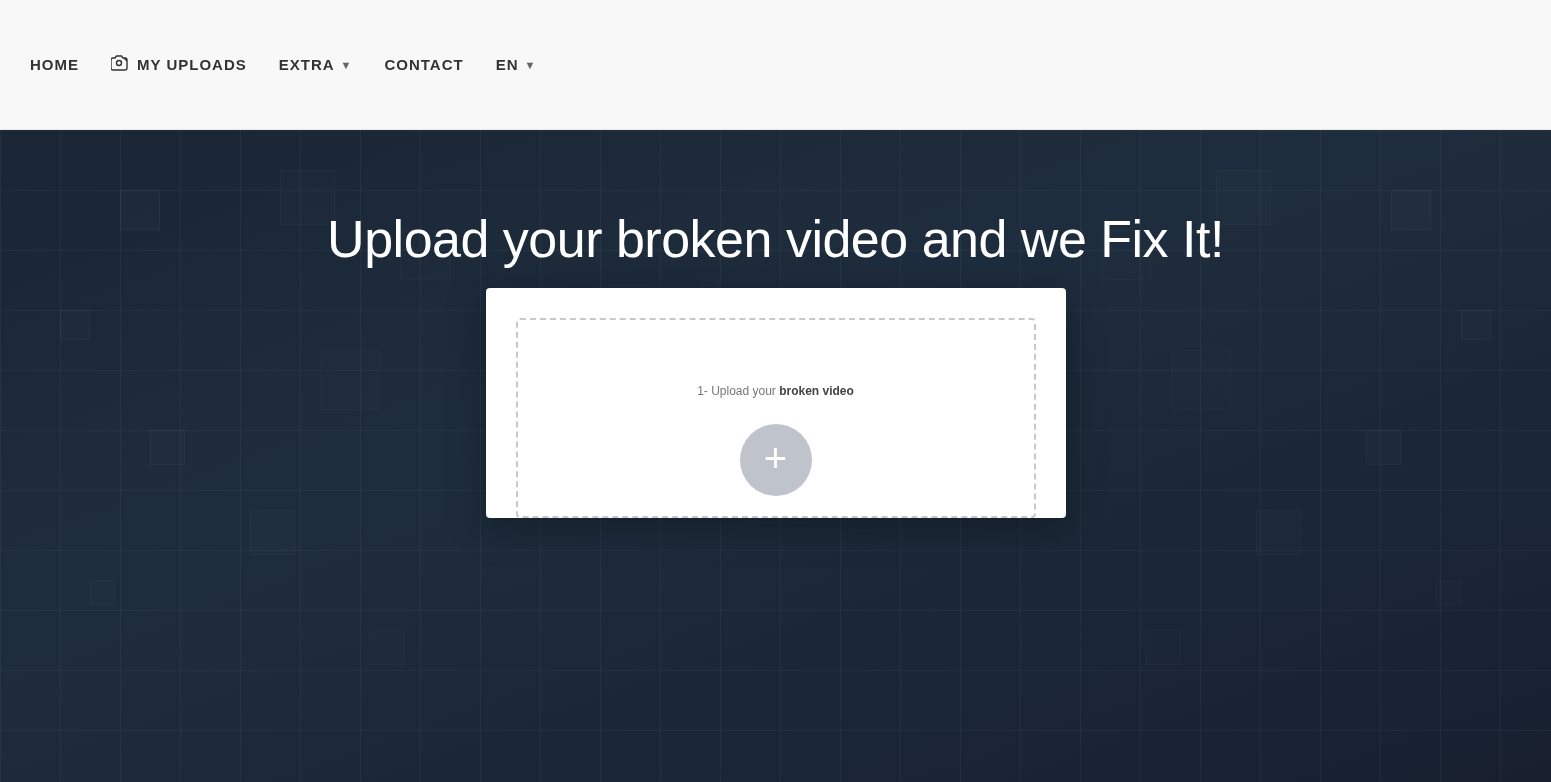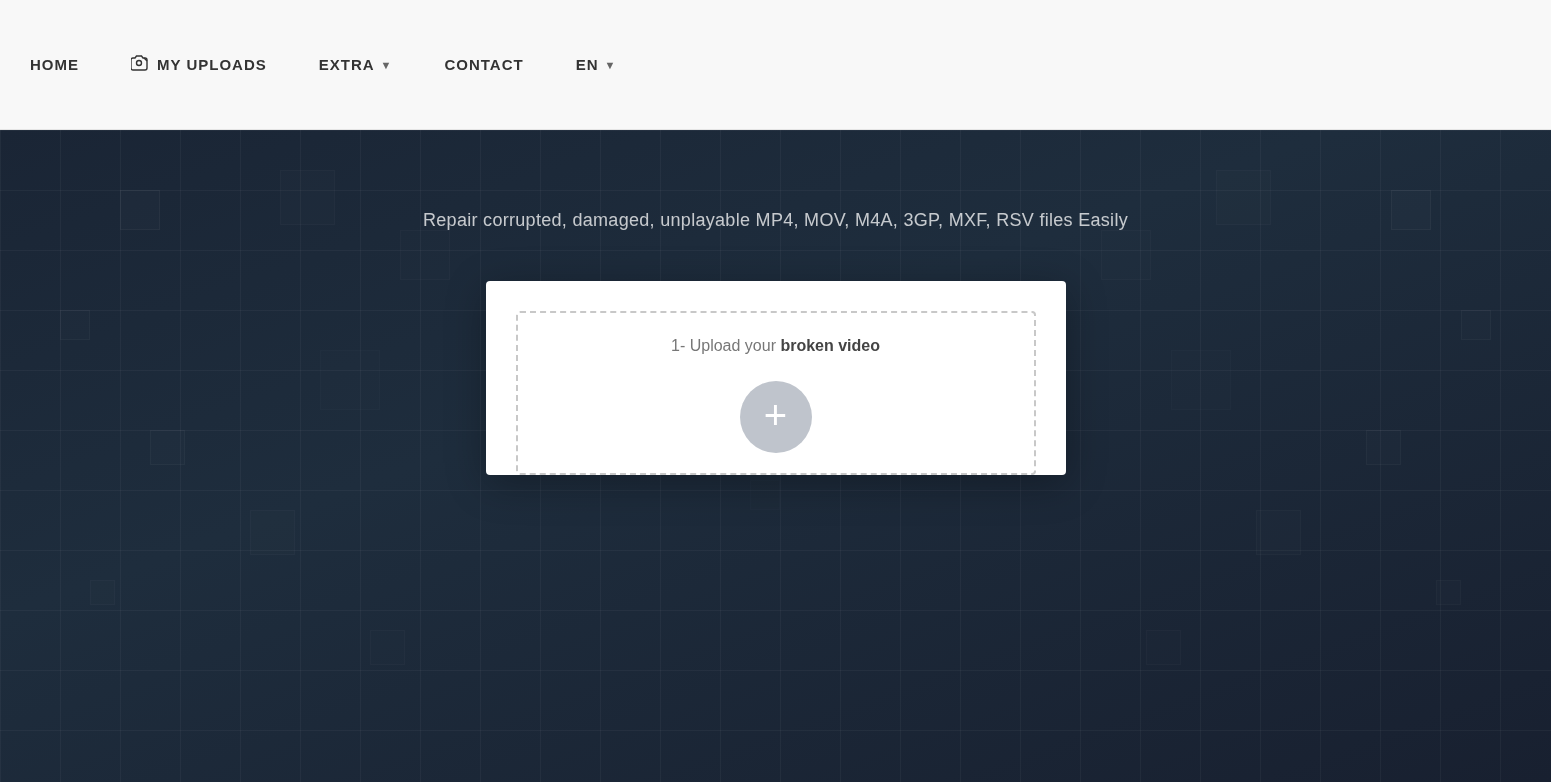--- a/index.html
+++ b/index.html
@@ -36,21 +36,21 @@
       font-size: 18px;
       font-weight: 400;
       color: #666;
       letter-spacing: 2px;
       text-transform: uppercase;
     }
 
     .nav {
       display: flex;
       align-items: center;
-      gap: 52px;
+      gap: 32px;
     }
 
     .nav-item {
       font-size: 15px;
       font-weight: 600;
       letter-spacing: 1px;
       color: #333;
       text-transform: uppercase;
       cursor: pointer;
       text-decoration: none;
@@ -148,23 +148,24 @@
       min-height: 160px;
       display: flex;
       flex-direction: column;
       align-items: center;
       justify-content: flex-start;
       padding: 24px 20px 20px;
       cursor: pointer;
     }
 
     .upload-zone-label {
-      font-size: 16px;
+      font-size: 12px;
       color: #777;
       margin-bottom: 22px;
+      margin-top: 40px;
     }
 
     .upload-zone-label strong {
       color: #444;
       font-weight: 700;
     }
 
     .upload-plus-btn {
       width: 72px;
       height: 72px;
@@ -242,21 +243,21 @@
     <div class="sq" style="width:25px;height:25px;top:450px;right:90px;opacity:0.3;"></div>
     <div class="sq" style="width:50px;height:50px;top:100px;right:400px;opacity:0.25;"></div>
     <div class="sq" style="width:60px;height:60px;top:220px;right:320px;opacity:0.2;"></div>
     <div class="sq" style="width:45px;height:45px;top:380px;right:250px;opacity:0.3;"></div>
     <div class="sq" style="width:35px;height:35px;top:500px;right:370px;opacity:0.25;"></div>
     <div class="sq" style="width:20px;height:20px;top:150px;left:700px;opacity:0.2;"></div>
     <div class="sq" style="width:30px;height:30px;top:350px;left:750px;opacity:0.15;"></div>
   </div>
 
   <div class="hero-content">
-    <p class="hero-subtitle">Repair corrupted, damaged, unplayable MP4, MOV, M4A, 3GP, MXF, RSV files Easily</p>
+    <h1 class="hero-title">Upload your broken video and we Fix It!</h1>
   </div>
 
   <div class="upload-card">
     <div class="upload-zone">
       <div class="upload-zone-label">
         <span>1- Upload your </span><strong>broken video</strong>
       </div>
       <div class="upload-plus-btn">
         <span>+</span>
       </div>

